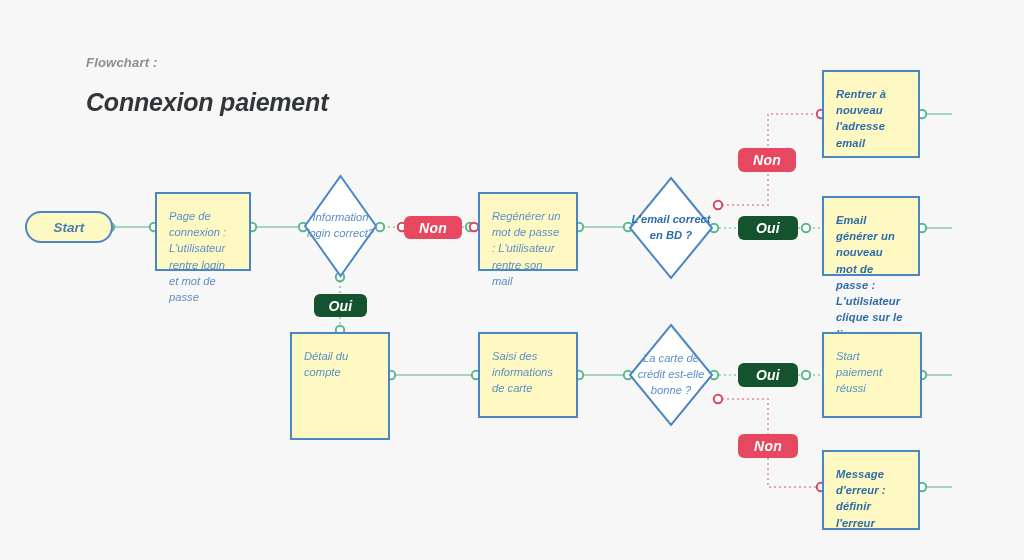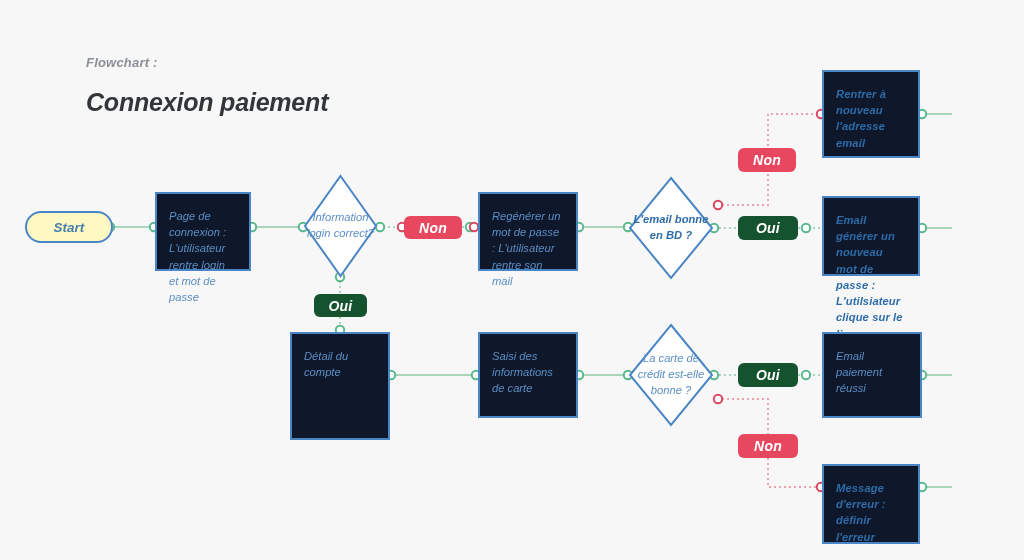--- a/index.html
+++ b/index.html
@@ -38,21 +38,21 @@
   .startpill {
     border: 2px solid #4a86c5;
     background: #fef9c3;
     border-radius: 20px;
     display: flex; align-items: center; justify-content: center;
     color: #4a7fae; font-weight: bold; font-size: 13.5px;
   }
 
   .procbox {
     border: 2px solid #4a86c5;
-    background: #0f172a;
+    background: #fef9c3;
     box-sizing: border-box;
     padding: 14px 12px 0 12px;
   }
   .procbox .txt {
     font-size: 11.2px; line-height: 1.45;
     color: #5b8ec4;
   }
   .procbox.bold .txt {
     color: #2d6ca8; font-weight: bold; letter-spacing: .1px;
   }
@@ -186,21 +186,21 @@
   </div>
 
   <div class="node procbox" style="left:478px; top:192px; width:100px; height:79px;">
     <div class="txt">Regénérer un mot de passe : L'utilisateur rentre son mail</div>
   </div>
 
   <div class="node diamond bold" style="left:628px; top:176px; width:86px; height:104px;">
     <svg width="86" height="104" viewBox="0 0 86 104">
       <polygon points="43,2 84,52 43,102 2,52" fill="#ffffff" stroke="#4a86c5" stroke-width="2"></polygon>
     </svg>
-    <div class="dlabel">L'email bonne en BD ?</div>
+    <div class="dlabel">L'email correct en BD ?</div>
   </div>
 
   <div class="node badge no" style="left:738px; top:148px; width:58px; height:24px;">
     <span>Non</span>
   </div>
 
   <div class="node badge yes" style="left:738px; top:216px; width:60px; height:24px;">
     <span>Oui</span>
   </div>
 
@@ -233,20 +233,20 @@
 
   <div class="node badge yes" style="left:738px; top:363px; width:60px; height:24px;">
     <span>Oui</span>
   </div>
 
   <div class="node badge no" style="left:738px; top:434px; width:60px; height:24px;">
     <span>Non</span>
   </div>
 
   <div class="node procbox" style="left:822px; top:332px; width:100px; height:86px;">
-    <div class="txt">Email paiement réussi</div>
-  </div>
-
-  <div class="node procbox bold" style="left:822px; top:450px; width:98px; height:80px;margin-top:14px;">
+    <div class="txt">Start paiement réussi</div>
+  </div>
+
+  <div class="node procbox bold" style="left:822px; top:450px; width:98px; height:80px;">
     <div class="txt">Message d'erreur : définir l'erreur</div>
   </div>
 
 </div>
 
 </body></html>

